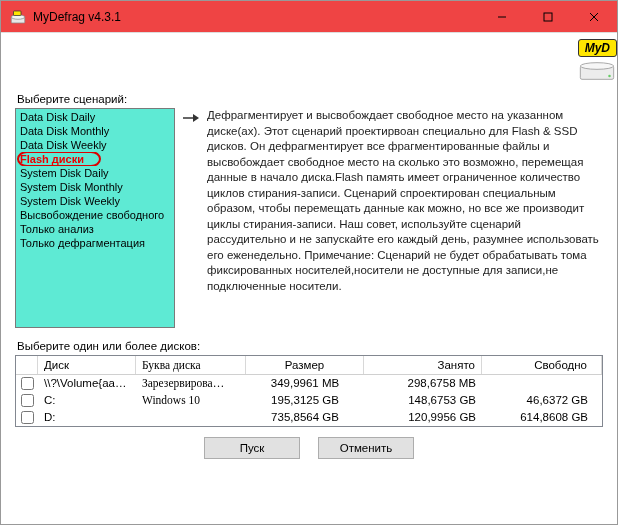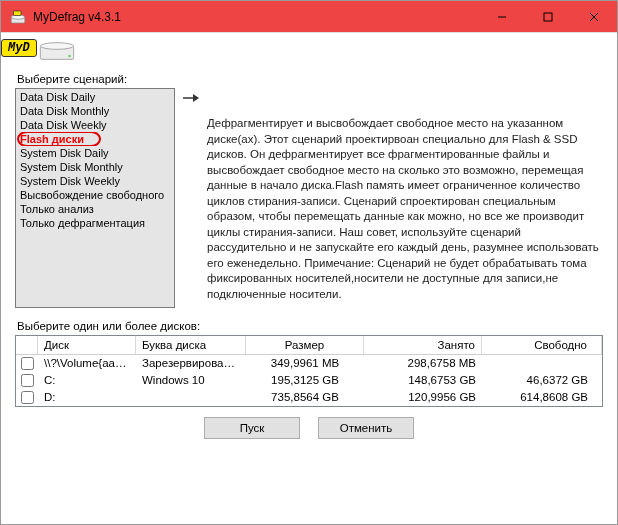--- a/index.html
+++ b/index.html
@@ -41,24 +41,23 @@
   .winbtn {
     width: 46px;
     display: flex;
     align-items: center;
     justify-content: center;
     font-size: 13px;
     color: #333;
   }
   .logo-row {
     display: flex;
-    flex-direction: row;
-    align-items: flex-start;
+    flex-direction: column;
+    align-items: flex-end;
     padding: 6px 0 2px 0;
-    font-family: Liberation Mono, monospace;
   }
   .myd-badge {
     background: #ffe600;
     border: 1px solid #333;
     border-radius: 3px;
     font-weight: bold;
     font-style: italic;
     font-size: 12px;
     padding: 1px 6px;
     color: #000;
@@ -75,21 +74,21 @@
   .top-row {
     display: flex;
     gap: 8px;
     height: 220px;
   }
   .scenario-list {
     width: 160px;
     border: 1px solid #7a7a7a;
     font-size: 11px;
     overflow: hidden;
-    background: #e5e5e5;
+    background: #5eead4;
     padding: 1px 0;
   }
   .scenario-item {
     padding: 1px 4px;
     white-space: nowrap;
     overflow: hidden;
     text-overflow: ellipsis;
   }
   .scenario-item.selected {
     position: relative;
@@ -114,21 +113,20 @@
   }
   .arrow {
     width: 18px;
     padding-top: 4px;
     color: #333;
   }
   .desc {
     flex: 1;
     line-height: 1.35;
     color: #222;
-    margin-top: 28px;
   }
   .label-disks { margin: 12px 0 3px 2px; }
   .disk-table {
     border: 1px solid #828790;
     font-size: 11.5px;
     overflow: hidden;
   }
   .disk-header, .disk-row {
     display: flex;
   }
@@ -141,21 +139,21 @@
     padding: 3px 6px;
   }
   .disk-row .c {
     padding: 2px 6px;
     white-space: nowrap;
     overflow: hidden;
     text-overflow: ellipsis;
   }
   .c-check { width: 22px; display:flex; align-items:center; justify-content:center;}
   .c-disk { width: 98px; }
-  .c-letter { width: 110px; }
+  .c-letter { width: 110px; font-family: Liberation Serif, serif; }
   .c-size { width: 118px; text-align: center; }
   .c-used { width: 118px; text-align: right; }
   .c-free { flex: 1; text-align: right; padding-right: 14px !important; }
   .disk-body { background: #fff; }
   .disk-footer {
     display: flex;
     justify-content: center;
     gap: 18px;
     padding: 10px 0;
   }

